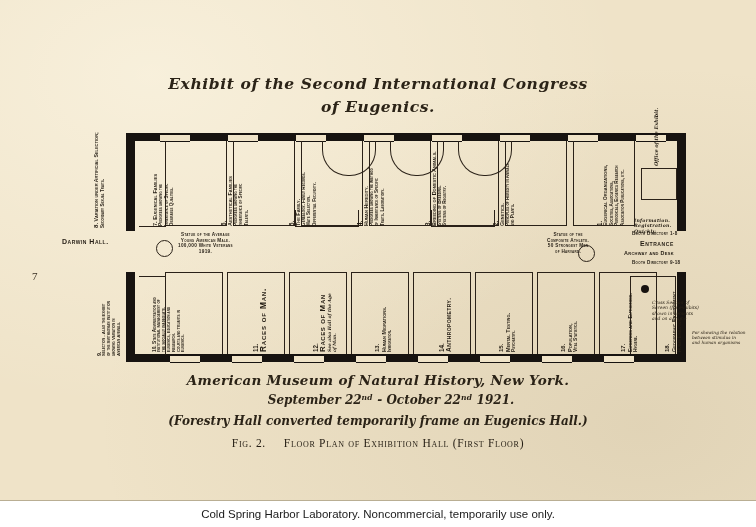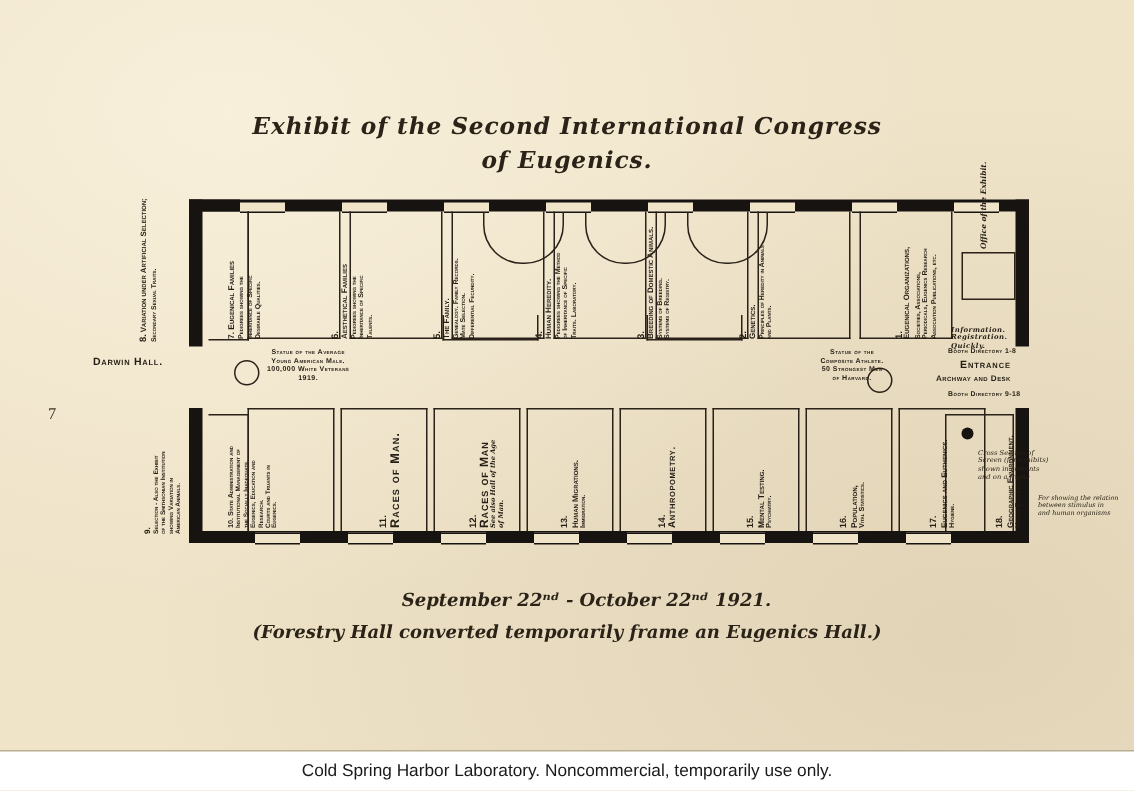--- a/index.html
+++ b/index.html
@@ -338,19 +338,25 @@
     </div>
 
     <div class="italnote" style="left:692px;top:330px;font-size:4.3px;">
       <div>For showing the relation</div>
       <div>between stimulus in</div>
       <div>and human organisms</div>
     </div>
 
   </div>
 
+  <div class="cap cap1">American Museum of Natural History, New York.</div>
   <div class="cap cap2">September 22ⁿᵈ - October 22ⁿᵈ 1921.</div>
   <div class="cap cap3">(Forestry Hall converted temporarily frame an Eugenics Hall.)</div>
 
+  <div class="figline">
+    <span class="fignum">Fig. 2.</span>
+    &nbsp;&nbsp;&nbsp;
+    <span>Floor Plan of Exhibition Hall (First Floor)</span>
+  </div>
 
 </div>
 
 <div class="footerbar">Cold Spring Harbor Laboratory. Noncommercial, temporarily use only.</div>
 
 </body></html>

